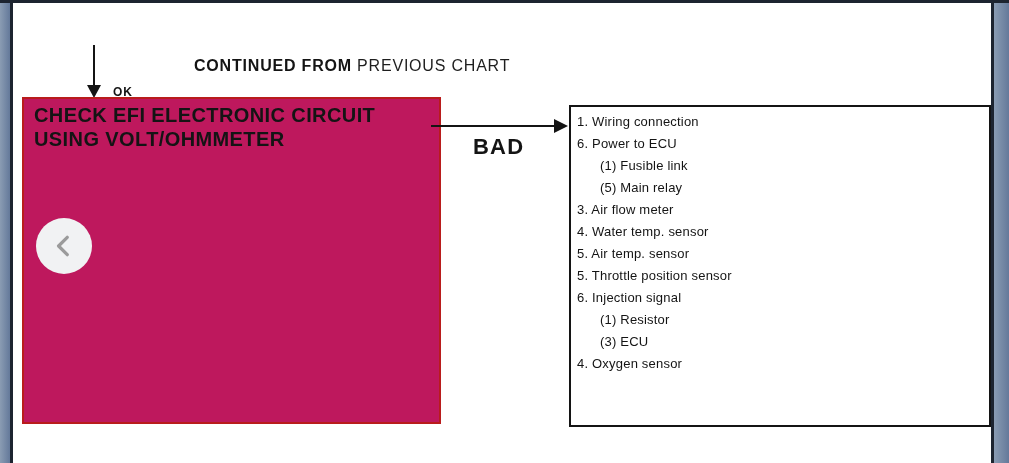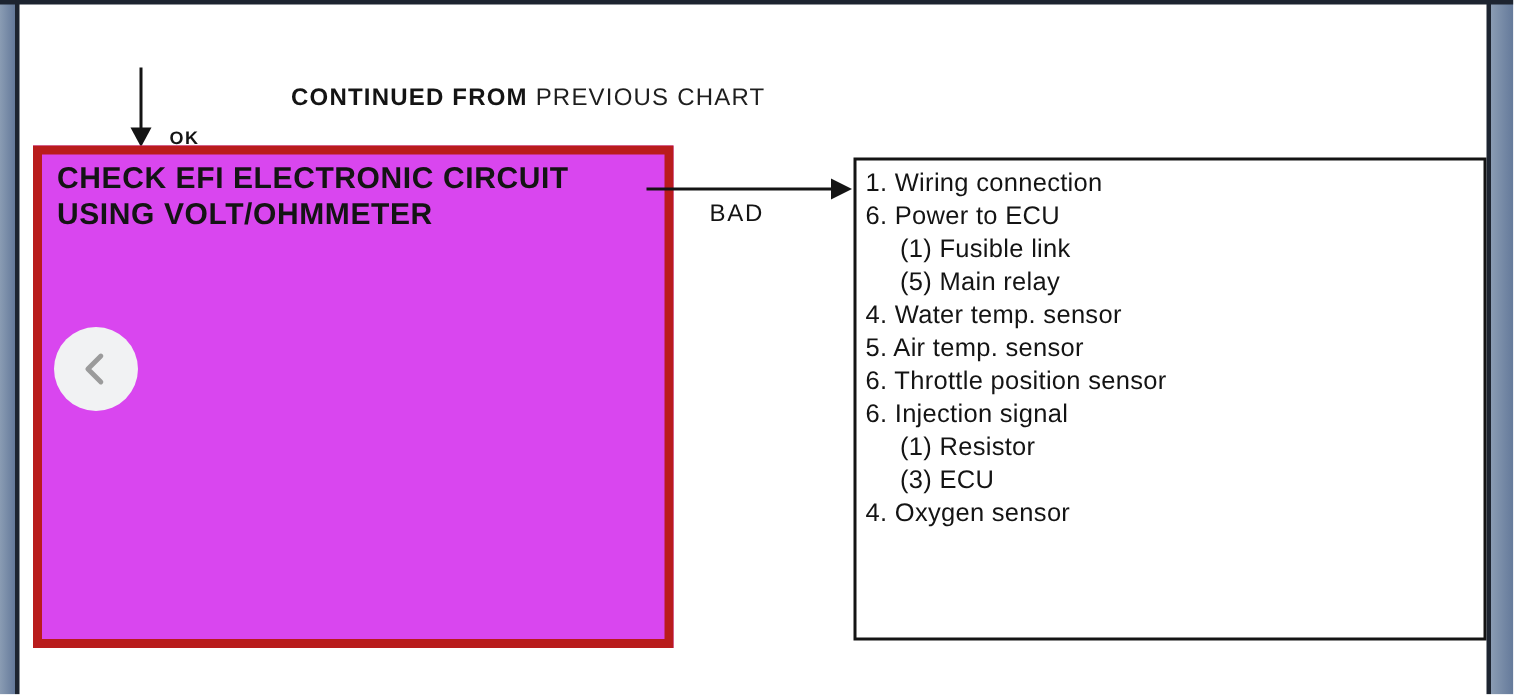--- a/index.html
+++ b/index.html
@@ -52,51 +52,51 @@
   .continued-label {
     position: absolute; left: 156px; top: 57px;
     font-size: 16px; letter-spacing: 0.8px; white-space: nowrap; margin-left: 38px;
   }
   .continued-label .strong { font-weight: 600; }
   .continued-label .light { font-weight: 400; color: #1e1e1e; }
 
   
   .check-box {
     position: absolute; left: 22px; top: 97px; width: 405px; height: 319px;
-    border: 6px solid #b91c1c; background: #d946ef;
+    border: 2px solid #b91c1c; background: #be185d;
     padding: 4px 0 0 10px; box-sizing: content-box;
   }
   .check-box .title-line {
     font-size: 20px; font-weight: bold; line-height: 24px; letter-spacing: 0.4px;
     white-space: nowrap;
   }
 
   .result-box {
     position: absolute; left: 569px; top: 105px; width: 412px; height: 314px;
     border: 2px solid #141414; background: #ffffff;
     padding: 4px 0 0 6px; box-sizing: content-box;
   }
   .result-box .item {
-    font-size: 17px; line-height: 22px; letter-spacing: 0.2px; white-space: nowrap;
+    font-size: 13px; line-height: 22px; letter-spacing: 0.2px; white-space: nowrap;
   }
   .result-box .item.lvl2 { padding-left: 23px; }
 
   
   .bad-arrow-line {
     position: absolute; left: 431px; top: 125px; width: 125px; height: 2px;
     background: #141414;
   }
   .bad-arrow-head {
     position: absolute; left: 554px; top: 119px; width: 0; height: 0;
     border-top: 7px solid transparent; border-bottom: 7px solid transparent;
     border-left: 14px solid #141414;
   }
   .bad-label {
     position: absolute; left: 473px; top: 134px;
-    font-size: 16px; font-weight: normal; letter-spacing: 1.2px;
+    font-size: 22px; font-weight: bold; letter-spacing: 1.2px;
   }
 
   
   .back-button {
     position: absolute; left: 36px; top: 218px; width: 56px; height: 56px;
     border-radius: 50%; background: #f1f2f3;
     display: flex; align-items: center; justify-content: center;
     cursor: pointer; z-index: 4; border: none; padding: 0;
   }
 </style>
@@ -126,23 +126,24 @@
 
   <div class="bad-arrow-line"></div>
   <div class="bad-arrow-head"></div>
   <div class="bad-label">BAD</div>
 
   <div class="result-box">
     <div class="item">1. Wiring connection</div>
     <div class="item">6. Power to ECU</div>
     <div class="item lvl2">(1)  Fusible link</div>
     <div class="item lvl2">(5)  Main relay</div>
+    <div class="item">3. Air flow meter</div>
     <div class="item">4. Water temp. sensor</div>
     <div class="item">5. Air temp. sensor</div>
-    <div class="item">6. Throttle position sensor</div>
+    <div class="item">5. Throttle position sensor</div>
     <div class="item">6. Injection signal</div>
     <div class="item lvl2">(1)  Resistor</div>
     <div class="item lvl2">(3)  ECU</div>
     <div class="item">4. Oxygen sensor</div>
   </div>
 
   <button class="back-button">
     <span style="display:flex;">
       <svg width="26" height="26" viewBox="0 0 24 24">
         <path d="M15 4 L7 12 L15 20" fill="none" stroke="#9b9b9b" stroke-width="3" stroke-linecap="round" stroke-linejoin="round"></path>

